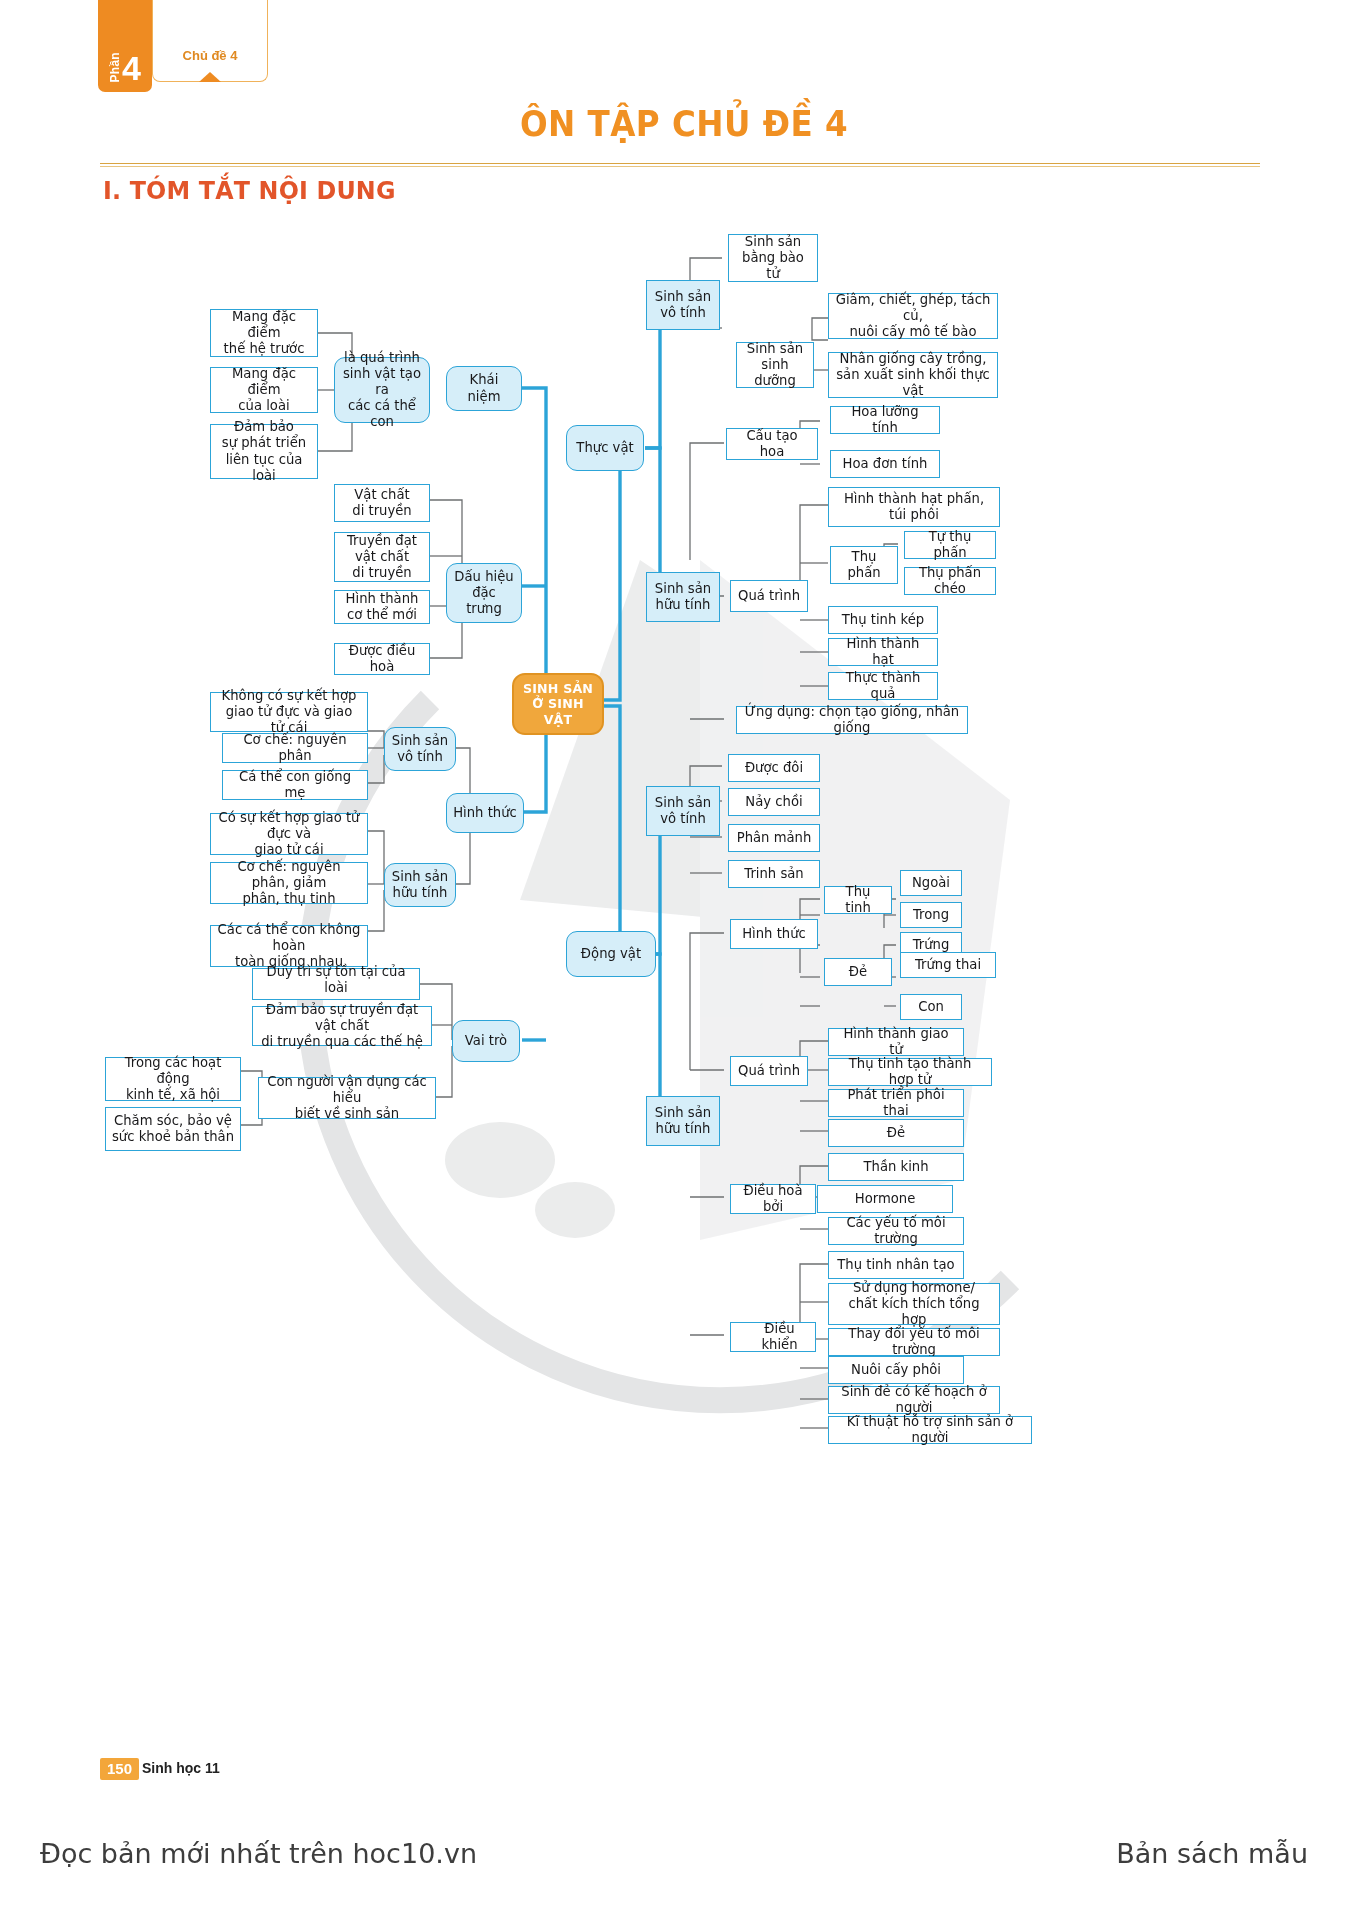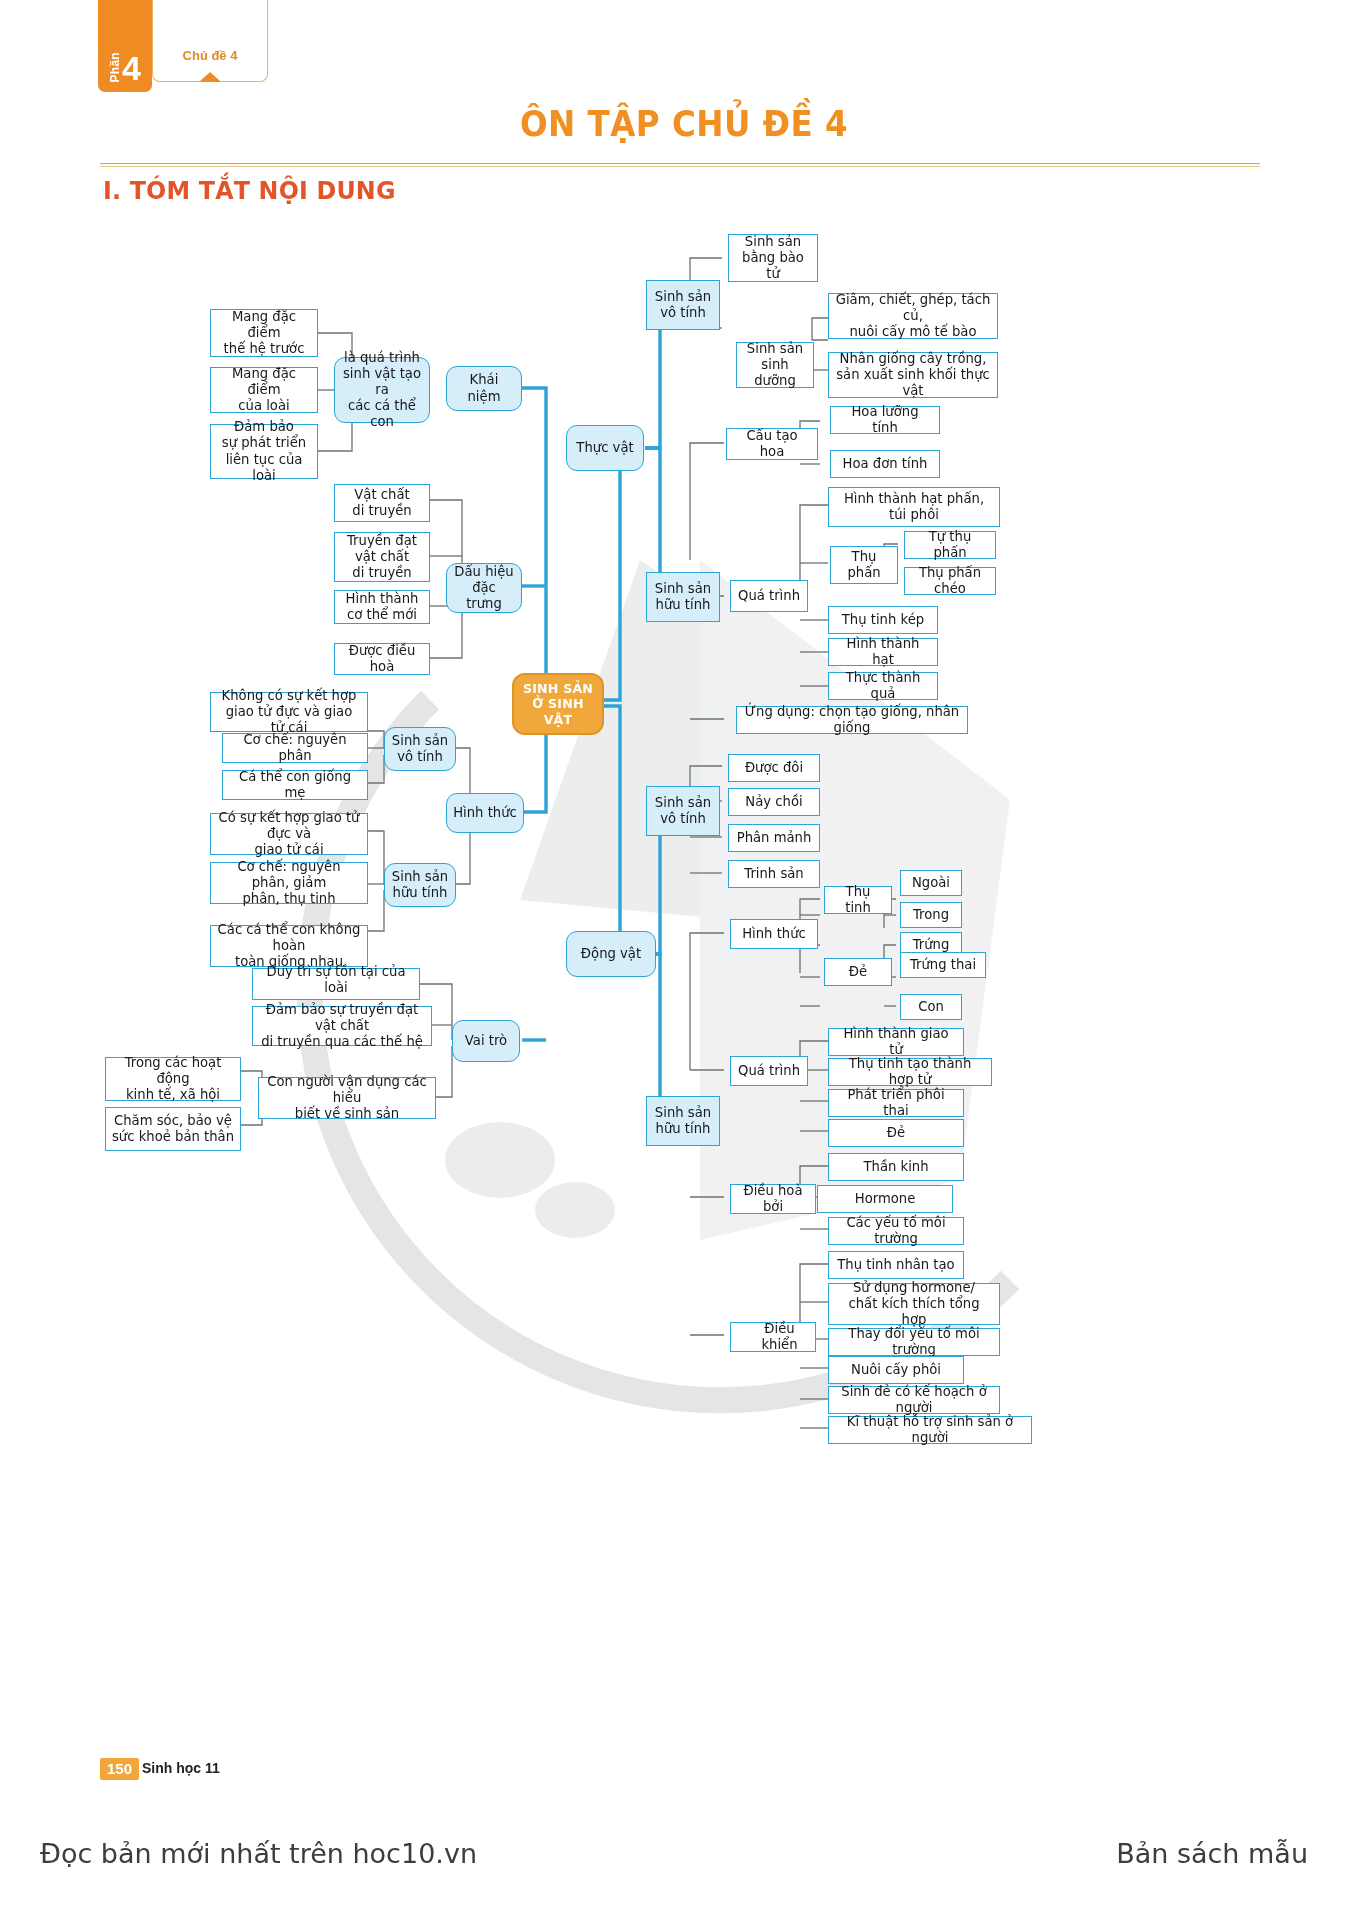--- a/index.html
+++ b/index.html
@@ -287,21 +287,21 @@
     </div>
     <div class="node" style="left: 334px; top: 532px; width: 96px; height: 50px;">
       <span>Truyền đạt<br>vật chất<br>di truyền</span>
     </div>
     <div class="node" style="left: 334px; top: 590px; width: 96px; height: 34px;">
       <span>Hình thành<br>cơ thể mới</span>
     </div>
     <div class="node" style="left: 334px; top: 643px; width: 96px; height: 32px;">
       <span>Được điều hoà</span>
     </div>
-    <div class="node fill round" style="left: 446px; top: 563px; width: 76px; height: 50px;">
+    <div class="node fill round" style="left: 446px; top: 563px; width: 76px; height: 60px;">
       <span>Dấu hiệu đặc<br>trưng</span>
     </div>
     <div class="node" style="left: 210px; top: 692px; width: 158px; height: 40px;">
       <span>Không có sự kết hợp<br>giao tử đực và giao tử cái</span>
     </div>
     <div class="node" style="left: 222px; top: 733px; width: 146px; height: 30px;">
       <span>Cơ chế: nguyên phân</span>
     </div>
     <div class="node" style="left: 222px; top: 770px; width: 146px; height: 30px;">
       <span>Cá thể con giống mẹ</span>
@@ -431,21 +431,21 @@
     </div>
     <div class="node" style="left: 900px; top: 902px; width: 62px; height: 26px;">
       <span>Trong</span>
     </div>
     <div class="node" style="left: 824px; top: 958px; width: 68px; height: 28px;">
       <span>Đẻ</span>
     </div>
     <div class="node" style="left: 900px; top: 932px; width: 62px; height: 26px;">
       <span>Trứng</span>
     </div>
-    <div class="node" style="left: 900px; top: 952px; width: 86px; height: 26px;">
+    <div class="node" style="left: 900px; top: 952px; width: 96px; height: 26px;">
       <span>Trứng thai</span>
     </div>
     <div class="node" style="left: 900px; top: 994px; width: 62px; height: 26px;">
       <span>Con</span>
     </div>
     <div class="node" style="left: 730px; top: 1056px; width: 78px; height: 30px;">
       <span>Quá trình</span>
     </div>
     <div class="node" style="left: 828px; top: 1028px; width: 136px; height: 28px;">
       <span>Hình thành giao tử</span>

